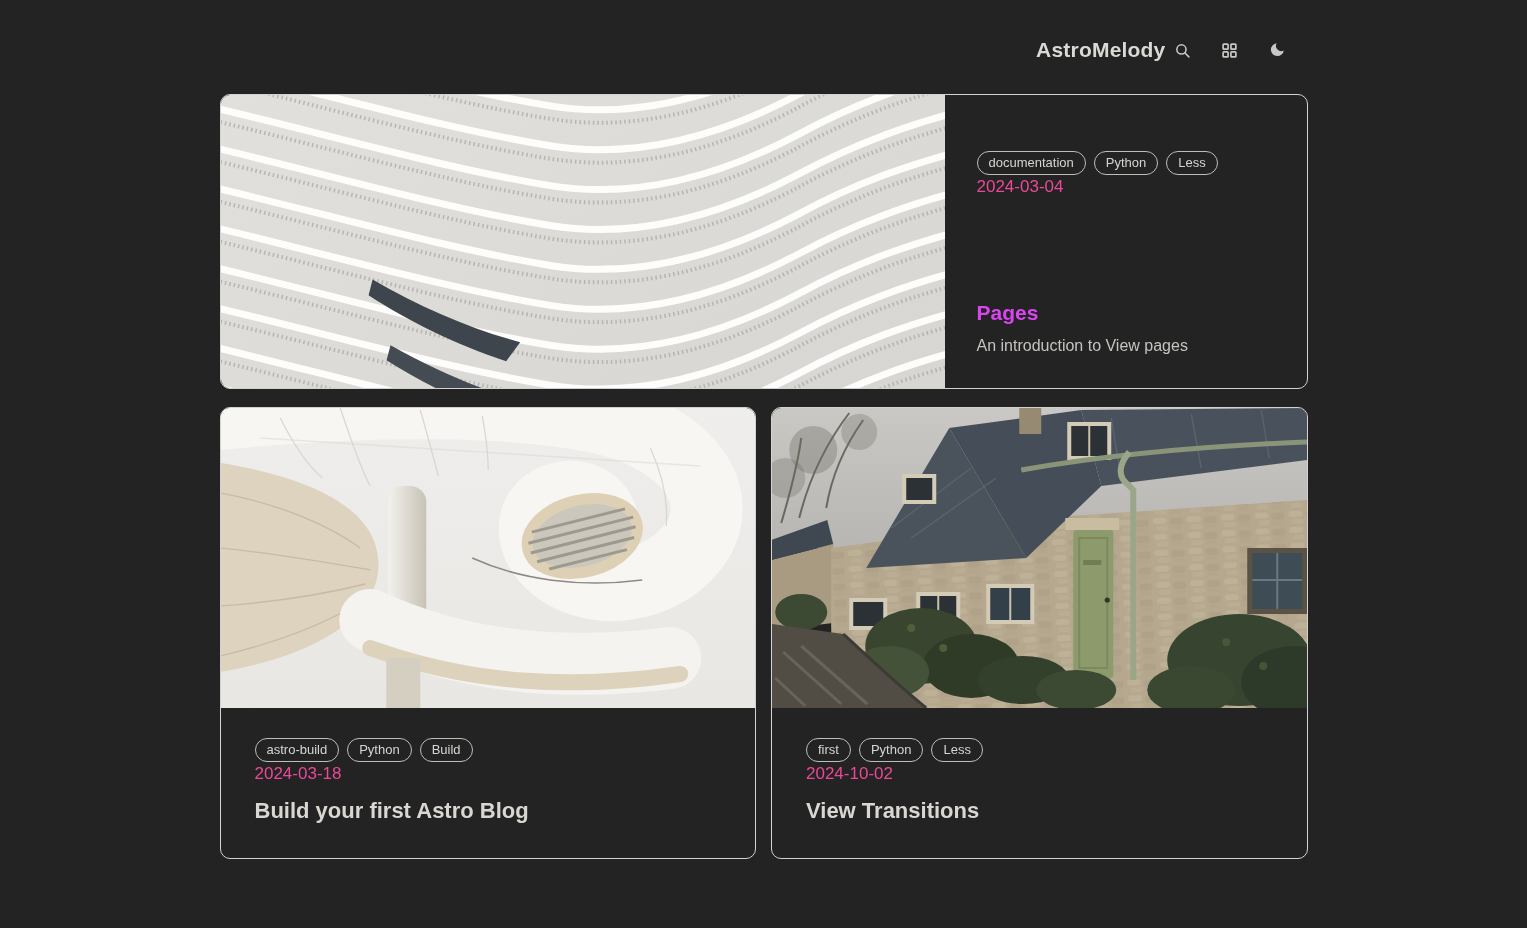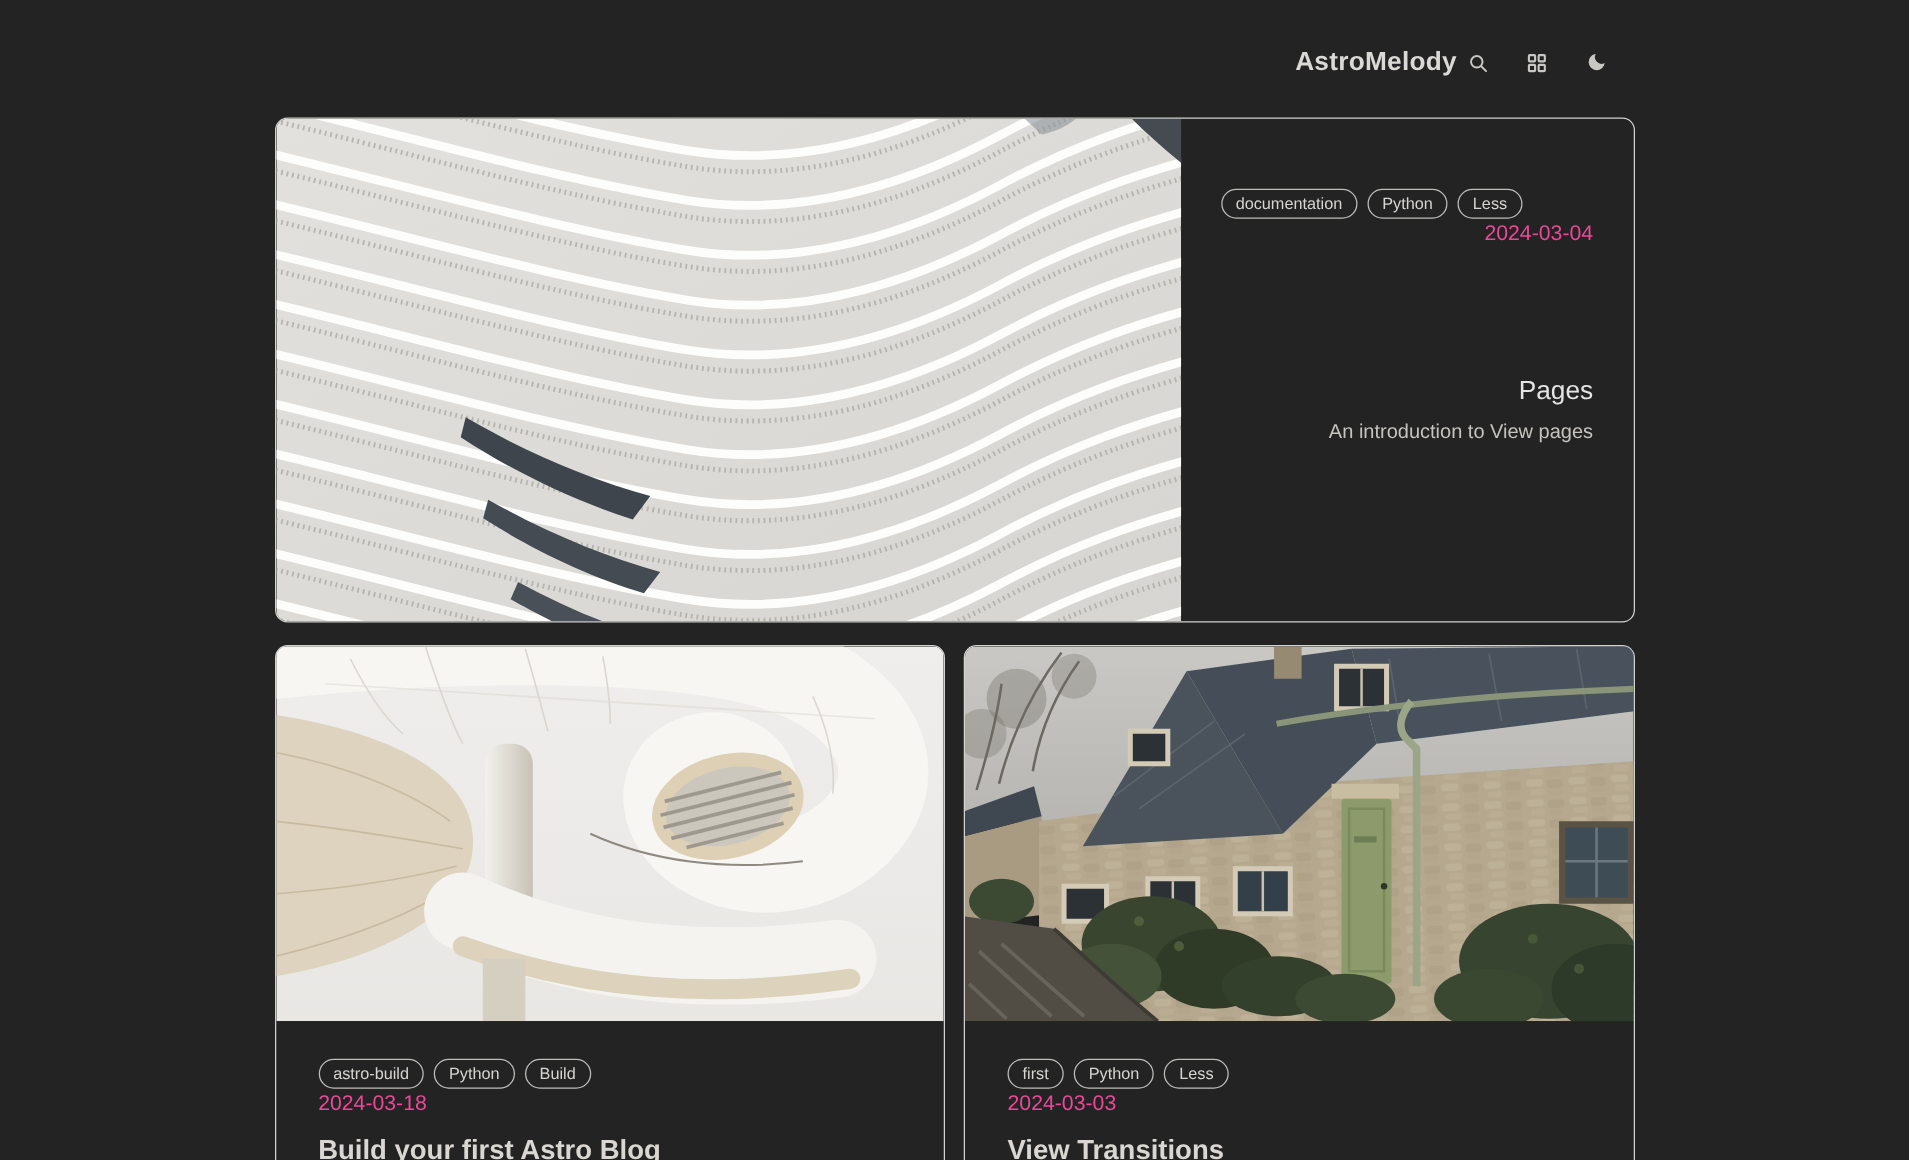--- a/index.html
+++ b/index.html
@@ -40,22 +40,21 @@
   .card {
     border: 1px solid #d2d2d0;
     border-radius: 10px;
     overflow: hidden;
     background: #232323;
     cursor: pointer;
   }
   .featured-card {
     display: grid;
     grid-template-columns: 1fr 362px;
-    height: 404px;
-    text-align: right;
+    height: 295px;
   }
   .featured-card .card-figure { height: 100%; }
   .card-figure { overflow: hidden; display: block; }
   .card-figure svg { width: 100%; height: 100%; display: block; }
 
   .featured-body { padding: 56px 32px 0 32px; }
   .tag-row { display: flex; flex-wrap: wrap; gap: 8px; }
   .tag {
     display: inline-block;
     font-size: 13px;
@@ -64,22 +63,22 @@
     border: 1px solid #bfbdb9;
     border-radius: 999px;
     padding: 4px 11px 5px 11px;
     cursor: pointer;
     background: transparent;
   }
   .post-date { margin-top: 2px; font-size: 17px; color: #ec4899; }
   .featured-title {
     margin-top: 104px;
     font-size: 21px;
-    font-weight: 400;
-    color: #e5e5e5;
+    font-weight: 700;
+    color: #d946ef;
   }
   .featured-desc { margin-top: 12px; font-size: 16px; color: #c6c3bf; }
 
   .cards-row {
     margin-top: 18px;
     display: grid;
     grid-template-columns: 1fr 1fr;
     gap: 15px;
   }
   .post-card .card-figure { height: 300px; }
@@ -330,20 +329,20 @@
             </g>
             <path d="M72 226 C 100 252 130 280 155 300" stroke="#3e3b35" stroke-width="3" fill="none"></path>
           </svg>
         </figure>
         <div class="post-body">
           <div class="tag-row">
             <span class="tag">first</span>
             <span class="tag">Python</span>
             <span class="tag">Less</span>
           </div>
-          <div class="post-date">2024-03-03</div>
+          <div class="post-date">2024-10-02</div>
           <h2 class="post-title">View Transitions</h2>
         </div>
       </article>
 
     </div>
   </main>
 </div>
 
 </body></html>

